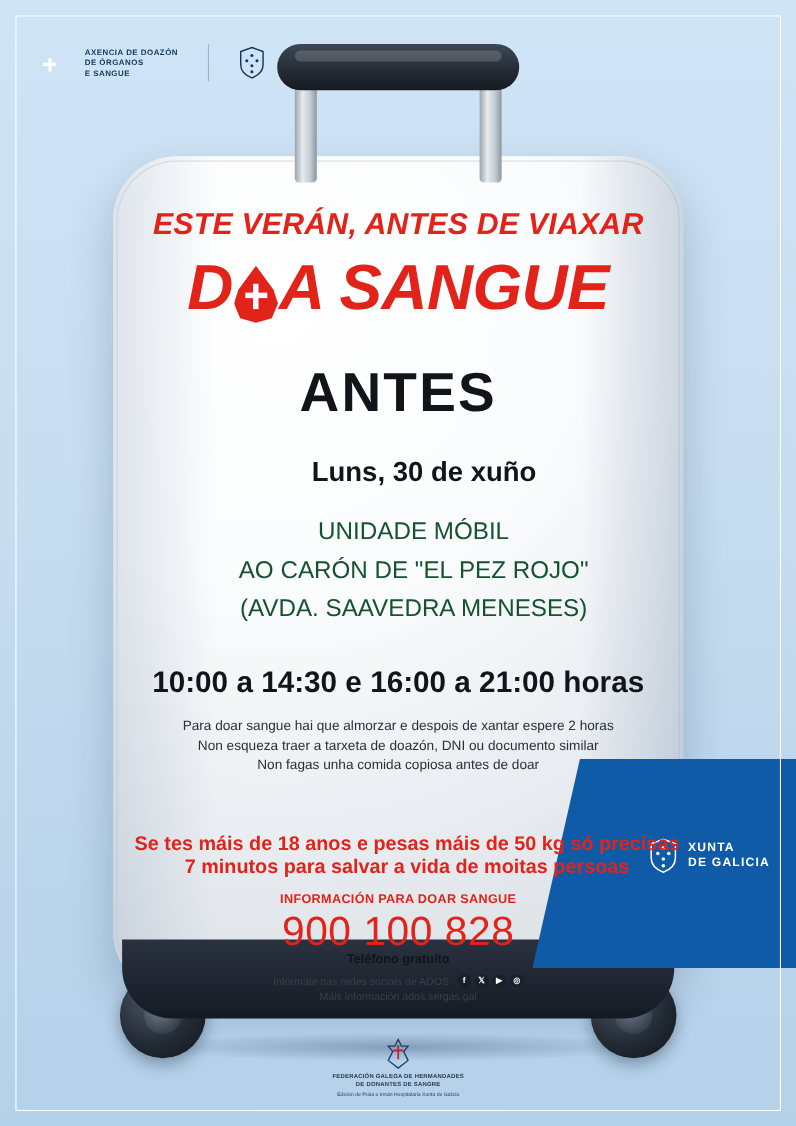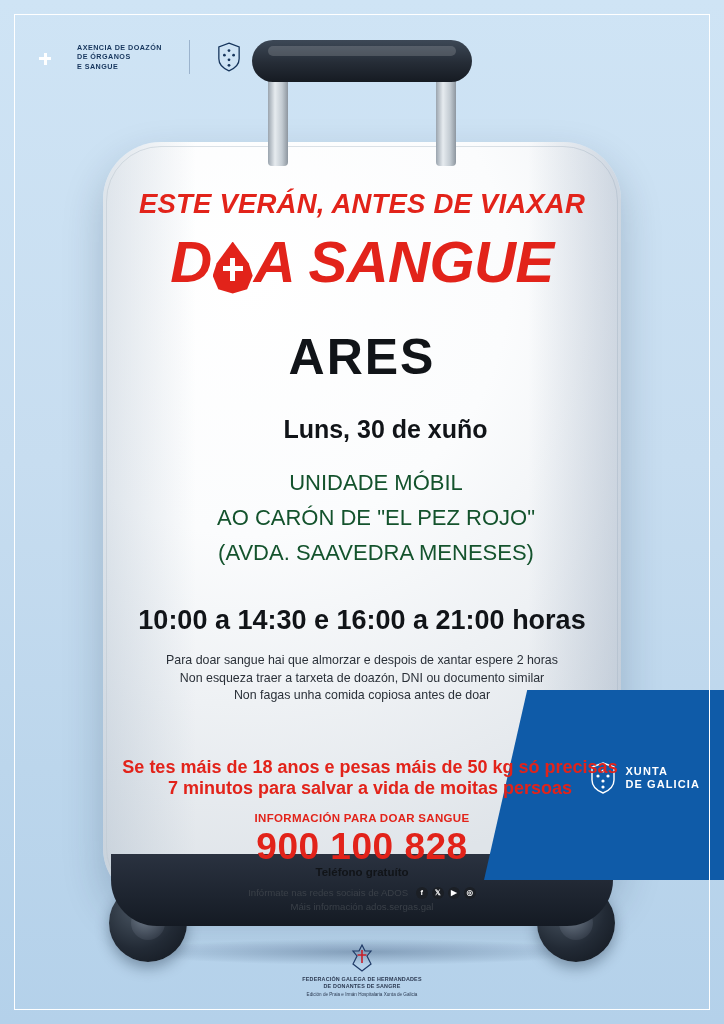--- a/index.html
+++ b/index.html
@@ -399,21 +399,21 @@
     color: #e2231a;
     font-weight: bold;
     font-size: 11.5px;
     letter-spacing: 0.3px;
   }
   .phone {
     position: absolute;
     left: 0; right: 0;
     top: 826px;
     color: #e2231a;
-    font-weight: bold;
+    font-weight: normal;
     font-size: 37px;
     letter-spacing: 0.5px;
   }
   .phone-sub {
     position: absolute;
     left: 0; right: 0;
     top: 866px;
     color: #111418;
     font-weight: bold;
     font-size: 11.5px;
@@ -546,21 +546,21 @@
     <div class="line-main">
       <span class="doa-d">D</span>
       <span class="drop-o">
         <span class="dshape"></span>
         <span class="dv"></span>
         <span class="dh"></span>
       </span>
       <span class="rest">A SANGUE</span>
     </div>
 
-    <div class="city">ARES</div>
+    <div class="city">ANTES</div>
     <div class="date">Luns, 30 de xuño</div>
 
     <div class="place">
       <div>UNIDADE MÓBIL</div>
       <div>AO CARÓN DE "EL PEZ ROJO"</div>
       <div>(AVDA. SAAVEDRA MENESES)</div>
     </div>
 
     <div class="hours">10:00 a 14:30 e 16:00 a 21:00 horas</div>
 

